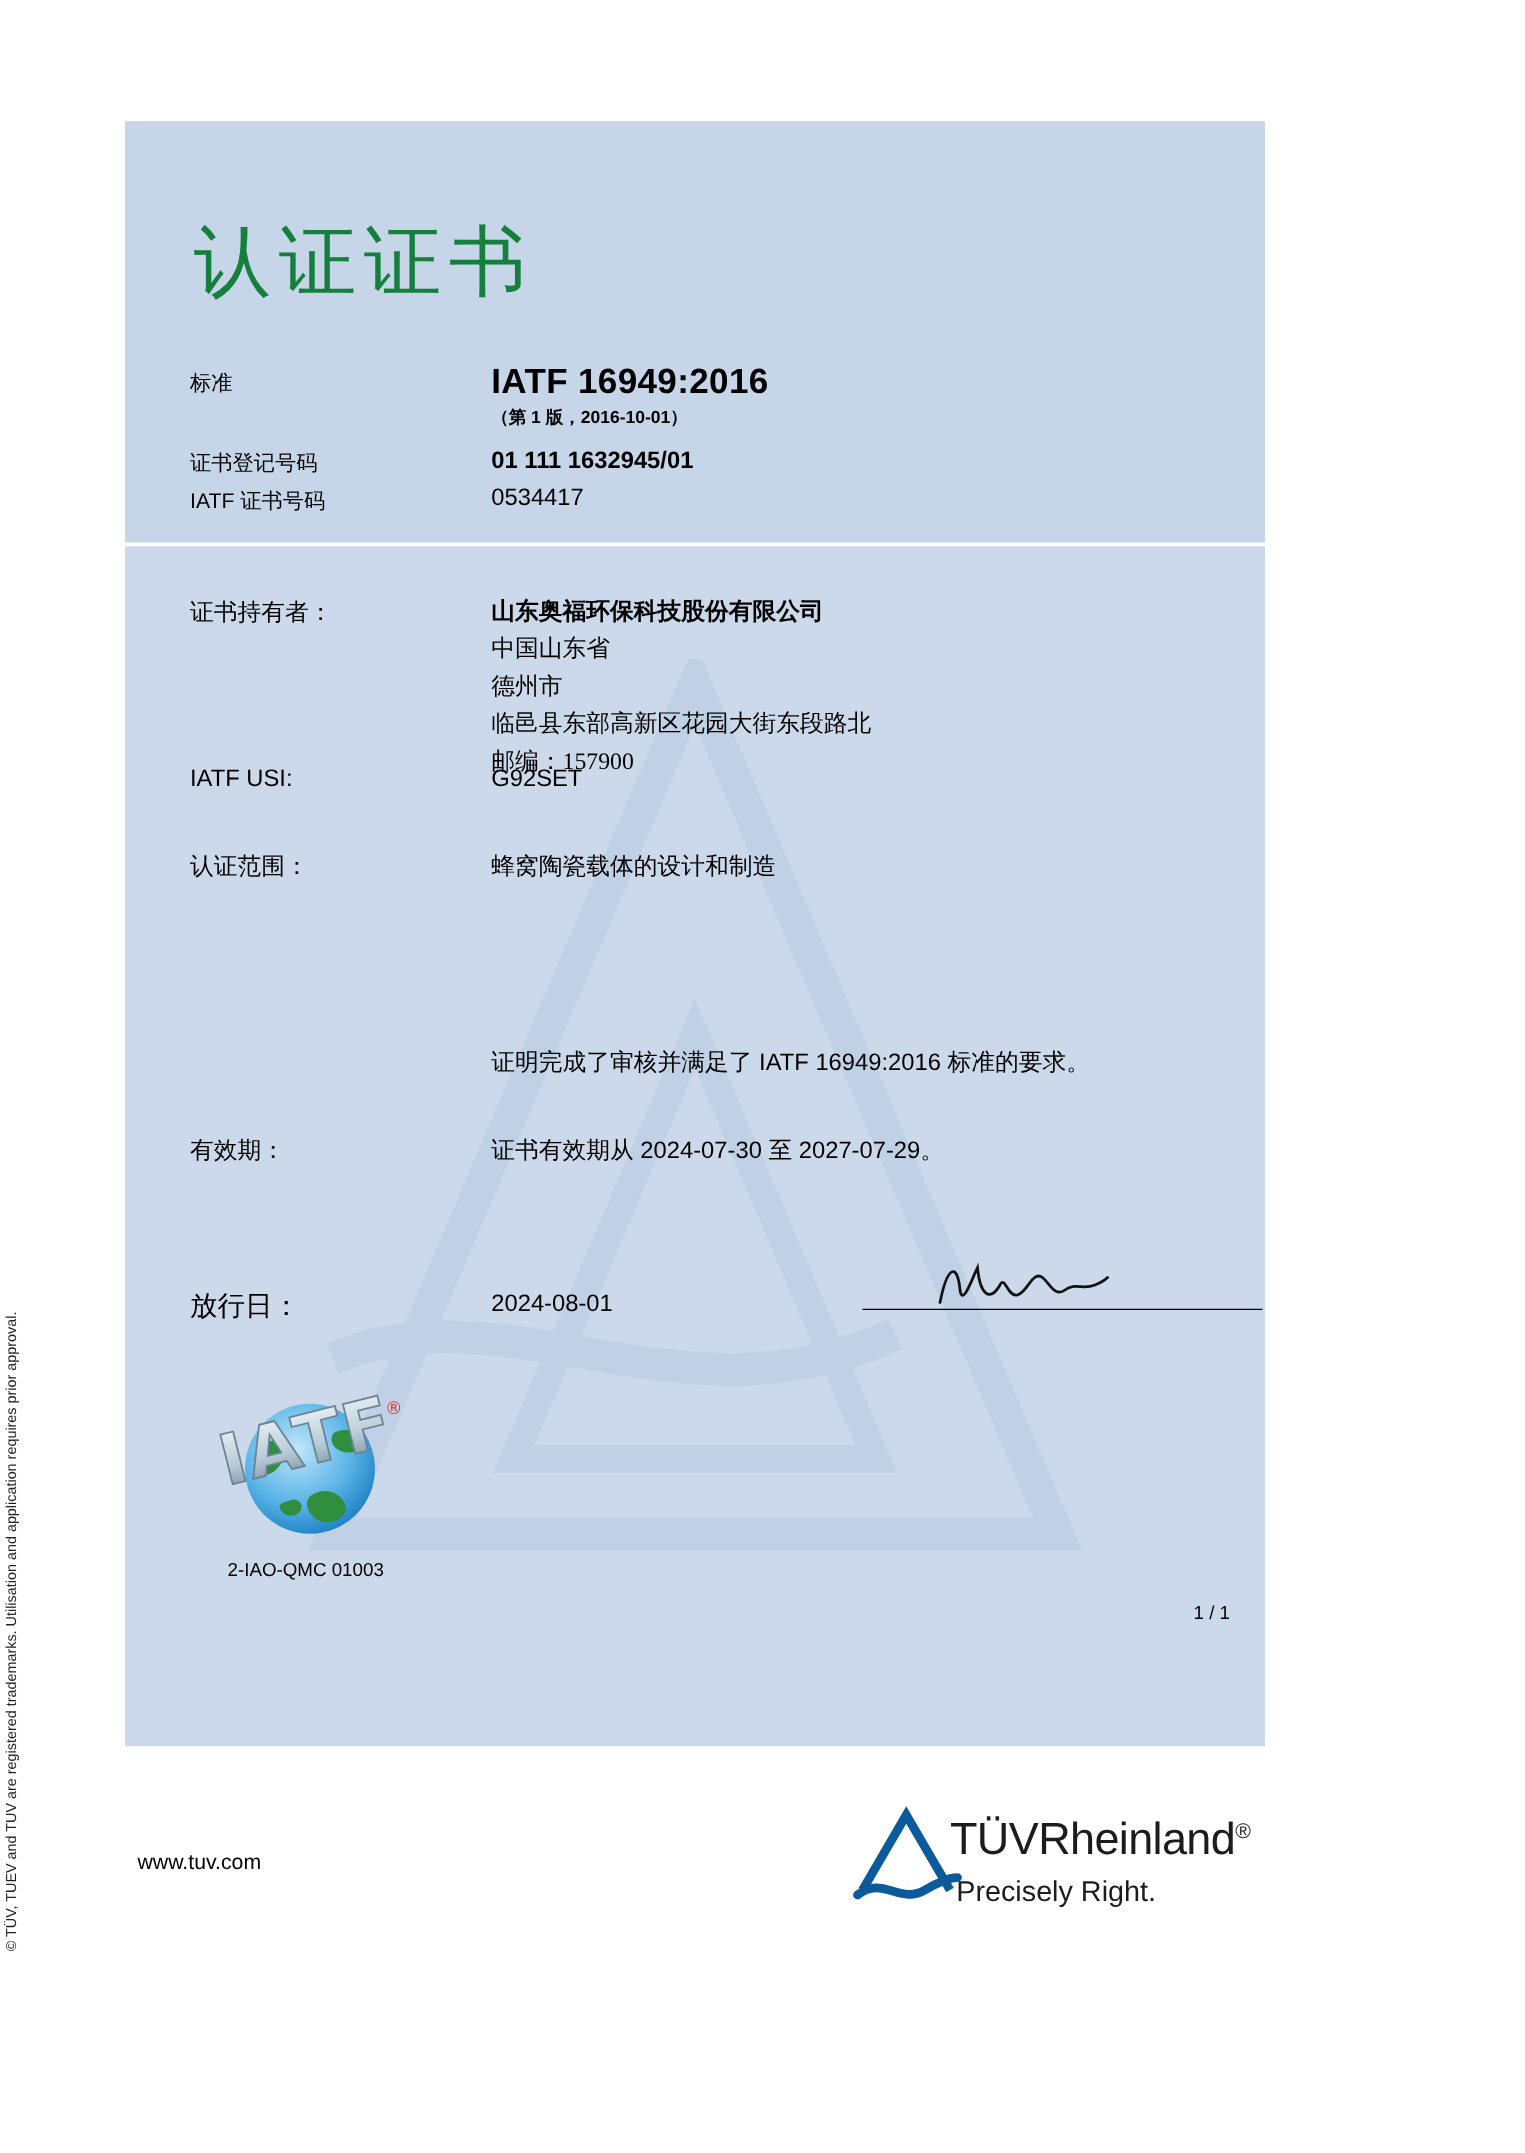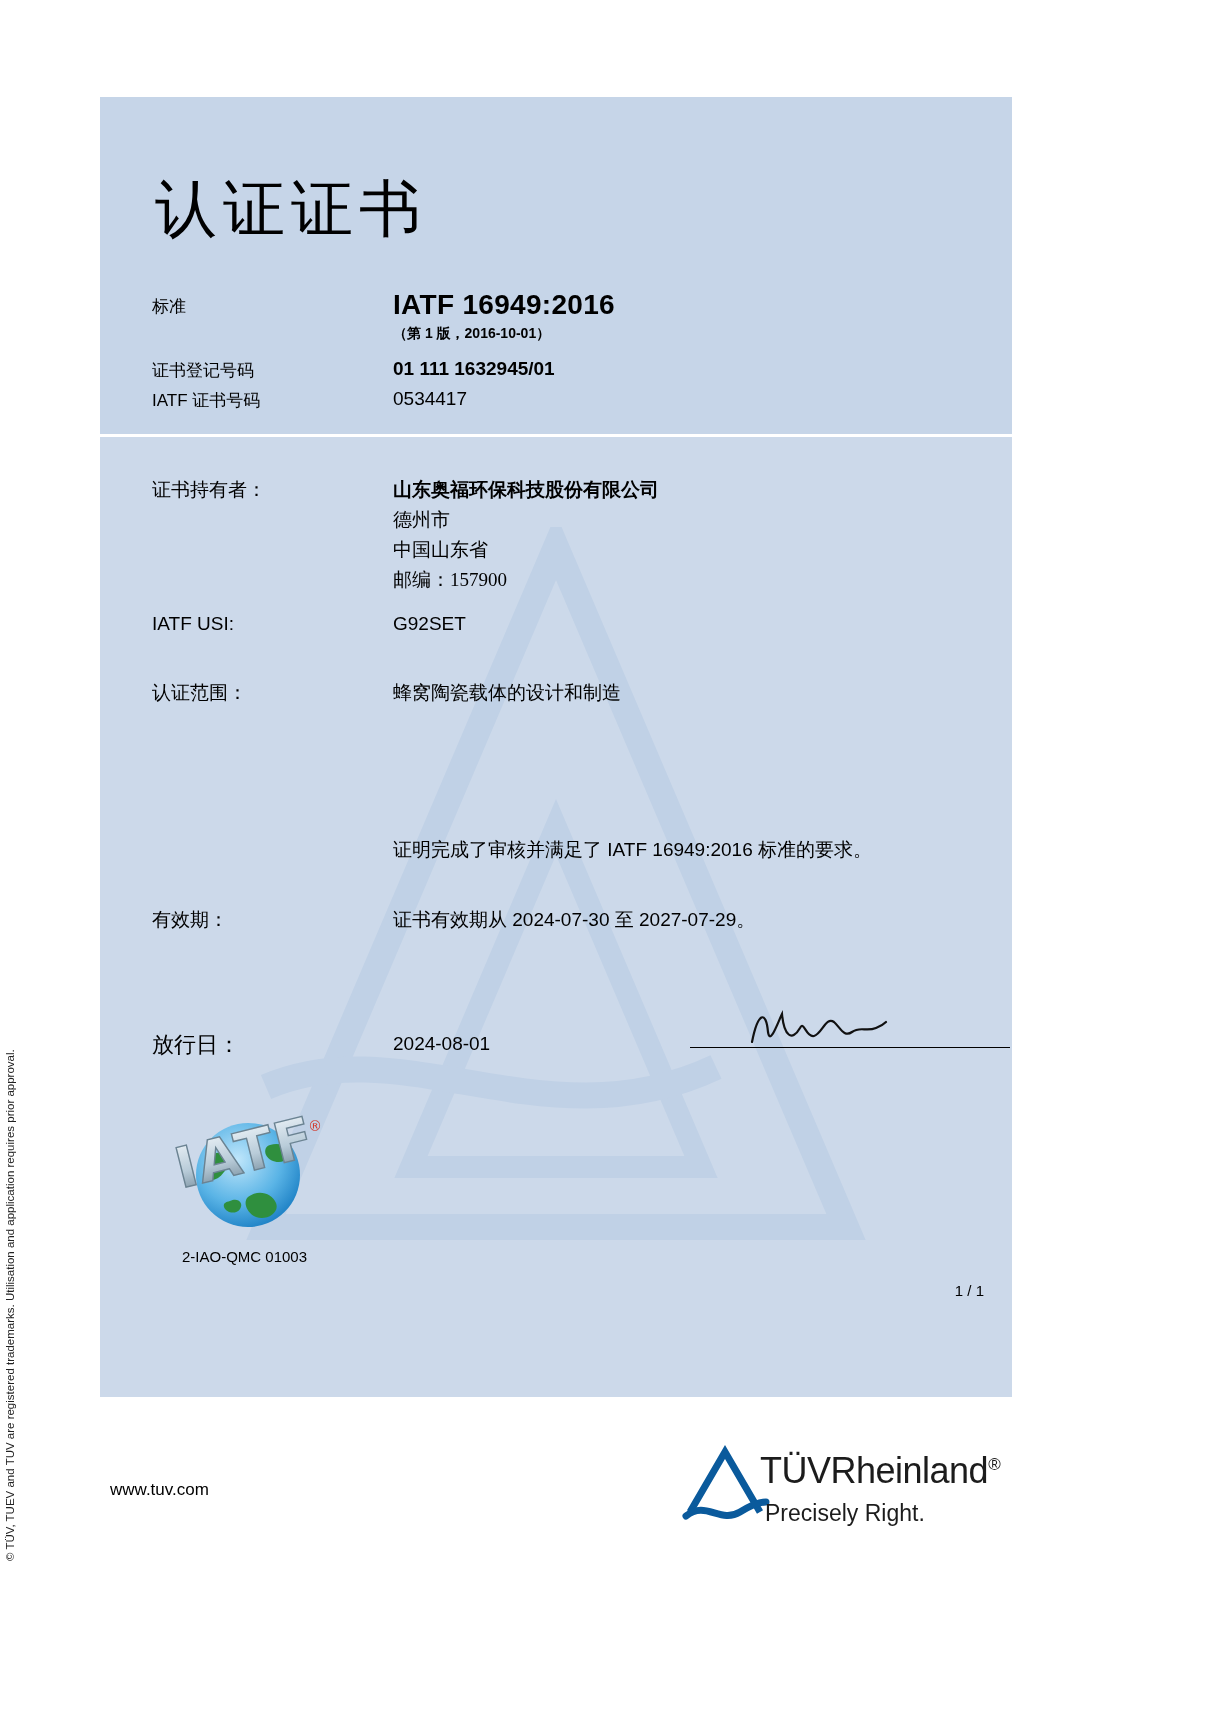--- a/index.html
+++ b/index.html
@@ -49,21 +49,21 @@
     border-bottom: 3px solid #ffffff;
   }
 
   .title {
     position: absolute;
     left: 55px;
     top: 70px;
     font-size: 62px;
     font-weight: 400;
     letter-spacing: 6px;
-    color: #000000;
+    color: #15803d;
     font-family: "DejaVu Sans", sans-serif;
   }
 
   .hdr-row {
     position: absolute;
     font-size: 17px;
   }
   .lbl-col { left: 52px; }
   .val-col { left: 293px; }
 
@@ -211,22 +211,23 @@
 
   <div class="hdr-row lbl-col reg-label">证书登记号码</div>
   <div class="hdr-row val-col reg-value">01 111 1632945/01</div>
 
   <div class="hdr-row lbl-col iatf-label">IATF 证书号码</div>
   <div class="hdr-row val-col iatf-value">0534417</div>
 
   <div class="body-row holder-label">证书持有者：</div>
   <div class="body-row holder-block">
     <div class="holder-name">山东奥福环保科技股份有限公司</div>
+    <div>中国山东省</div>
     <div>德州市</div>
-    <div>中国山东省</div>
+    <div>临邑县东部高新区花园大街东段路北</div>
     <div>邮编：157900</div>
   </div>
 
   <div class="body-row usi-label">IATF USI:</div>
   <div class="body-row usi-value">G92SET</div>
 
   <div class="body-row scope-label">认证范围：</div>
   <div class="body-row scope-value">蜂窝陶瓷载体的设计和制造</div>
 
   <div class="body-row statement">证明完成了审核并满足了 IATF 16949:2016 标准的要求。</div>

